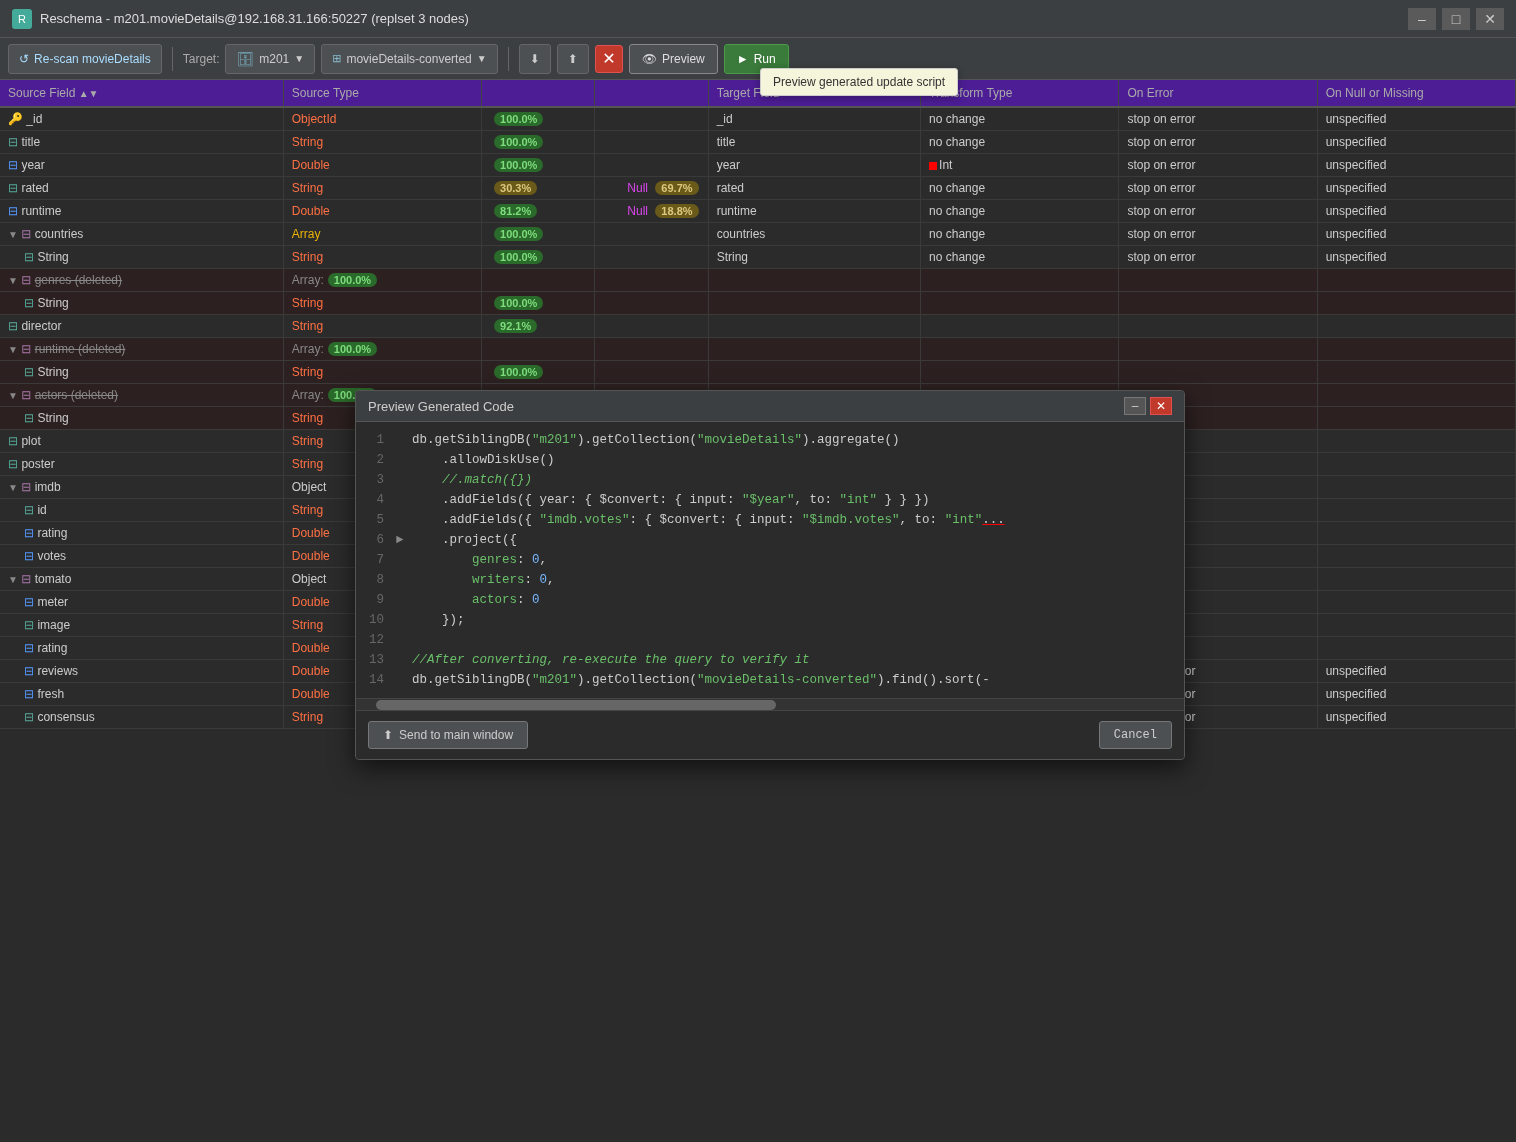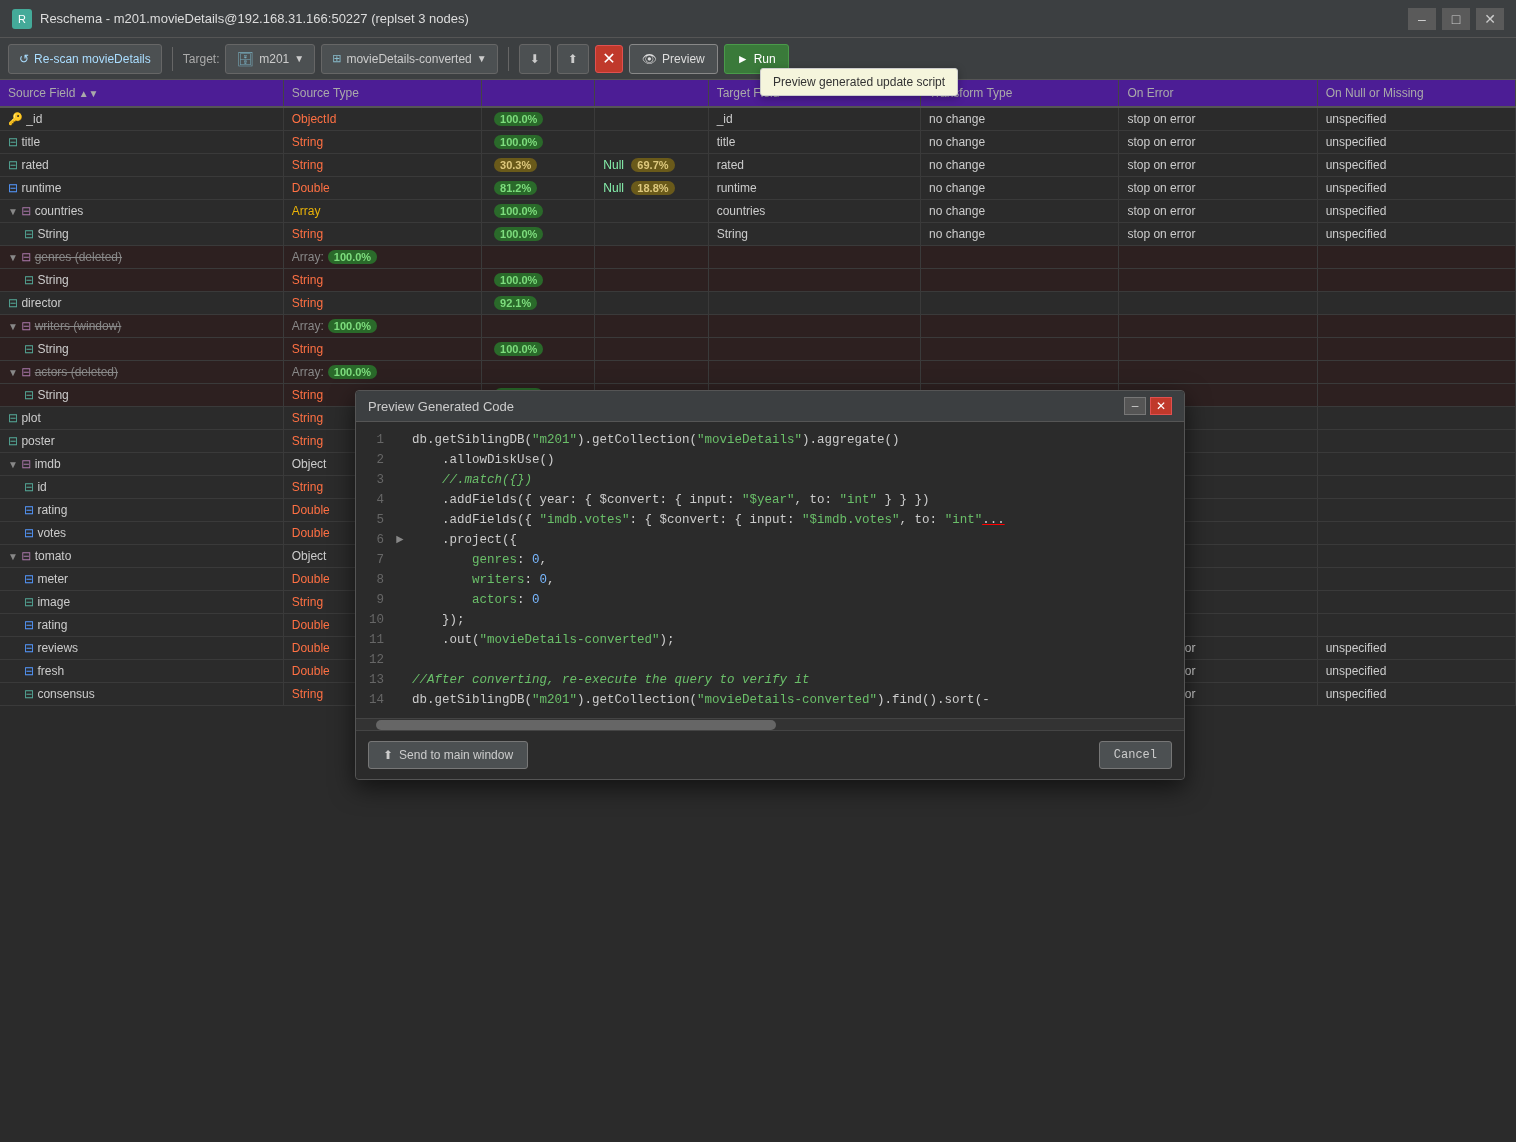--- a/index.html
+++ b/index.html
@@ -158,21 +158,21 @@
     }
     .pct-green { background: #2a6a2a; color: #7ddd7d; }
     .pct-yellow { background: #6a5a1a; color: #ddc87d; }
     .pct-red { background: #6a1a1a; color: #dd7d7d; }
 
     .type-objectid { color: #ff7043; }
     .type-string { color: #ff7043; }
     .type-double { color: #ff7043; }
     .type-array { color: #eab308; }
     .type-object { color: #ccc; }
-    .null-label { color: #86efac; }
+    .null-label { color: #d946ef; margin-left: 24px; }
 
     .deleted-label { color: #888; text-decoration: line-through; }
     .key-icon { color: #f0a030; }
     .string-icon { color: #5a9; }
     .num-icon { color: #59f; }
     .arr-icon { color: #a7a; }
     .obj-icon { color: #a7a; }
 
     
     ::-webkit-scrollbar { width: 8px; height: 8px; }
@@ -422,20 +422,33 @@
           </td>
           <td><span class="type-string">String</span></td>
           <td><span class="pct-badge pct-green">100.0%</span></td>
           <td></td>
           <td>title</td>
           <td>no change</td>
           <td>stop on error</td>
           <td>unspecified</td>
         </tr>
 
+        <tr>
+          <td class="col-source-field">
+            <span class="num-icon">⊟</span>
+            <span>year</span>
+          </td>
+          <td><span class="type-double">Double</span></td>
+          <td><span class="pct-badge pct-green">100.0%</span></td>
+          <td></td>
+          <td>year</td>
+          <td><span class="int-marker"></span>Int</td>
+          <td>stop on error</td>
+          <td>unspecified</td>
+        </tr>
 
         <tr>
           <td class="col-source-field">
             <span class="string-icon">⊟</span>
             <span>rated</span>
           </td>
           <td><span class="type-string">String</span></td>
           <td><span class="pct-badge pct-yellow">30.3%</span></td>
           <td><span class="null-label">Null</span> <span class="pct-badge pct-yellow">69.7%</span></td>
           <td>rated</td>
@@ -527,21 +540,21 @@
           <td></td>
           <td></td>
           <td></td>
           <td></td>
         </tr>
 
         <tr style="background:#2d2020;">
           <td class="col-source-field">
             <span style="color:#888;font-size:10px;">▼</span>
             <span class="arr-icon">⊟</span>
-            <span class="deleted-label">writers (window)</span>
+            <span class="deleted-label">runtime (deleted)</span>
           </td>
           <td><span style="color:#888;">Array:</span><span class="pct-badge pct-green">100.0%</span></td>
           <td></td>
             <td></td>
             <td></td>
             <td></td>
             <td></td>
             <td></td>
         </tr>
 
@@ -838,25 +851,20 @@
             <span class="line-arrow"></span>
             <span class="line-content">        <span class="c-key">actors</span>: <span class="c-number">0</span></span>
           </div>
 
           <div class="code-line">
             <span class="line-num">10</span>
             <span class="line-arrow"></span>
             <span class="line-content c-default">    });</span>
           </div>
 
-          <div class="code-line">
-            <span class="line-num">11</span>
-            <span class="line-arrow"></span>
-            <span class="line-content c-default">    .out(<span class="c-string">"movieDetails-converted"</span>);</span>
-          </div>
 
           <div class="code-line">
             <span class="line-num">12</span>
             <span class="line-arrow"></span>
             <span class="line-content"></span>
           </div>
 
           <div class="code-line">
             <span class="line-num">13</span>
             <span class="line-arrow"></span>

